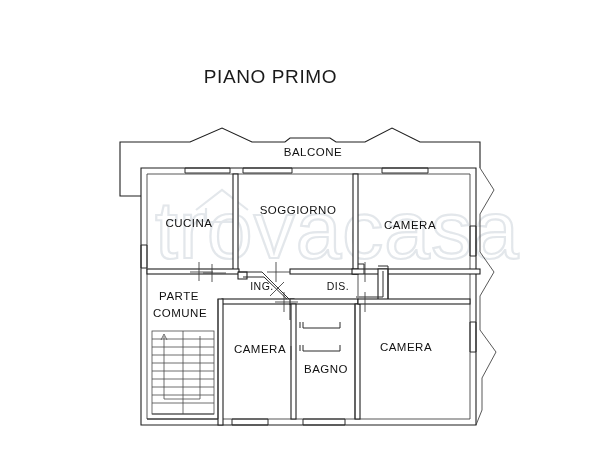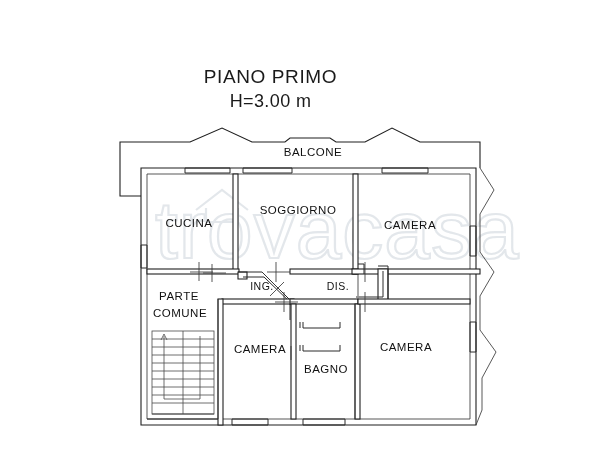--- a/index.html
+++ b/index.html
@@ -102,21 +102,20 @@
     stroke-width: 2.2;
   }
 </style>
 </head>
 <body>
 
 <div id="plan-root">
 
   <div class="title-block">
     <div class="title-main">PIANO PRIMO</div>
-    <div class="title-sub">H=3.00 m</div>
   </div>
 
   <svg class="plan" viewBox="0 0 603 469">
 
     <g opacity="0.95">
       <g>
         <path class="wm-logo" d="M196 210 L222 190 L248 210"></path>
         <path class="wm-logo" d="M206 208 L206 222 L238 222 L238 208"></path>
       </g>
       <text class="wm-text" x="155" y="258">trovacasa</text>

